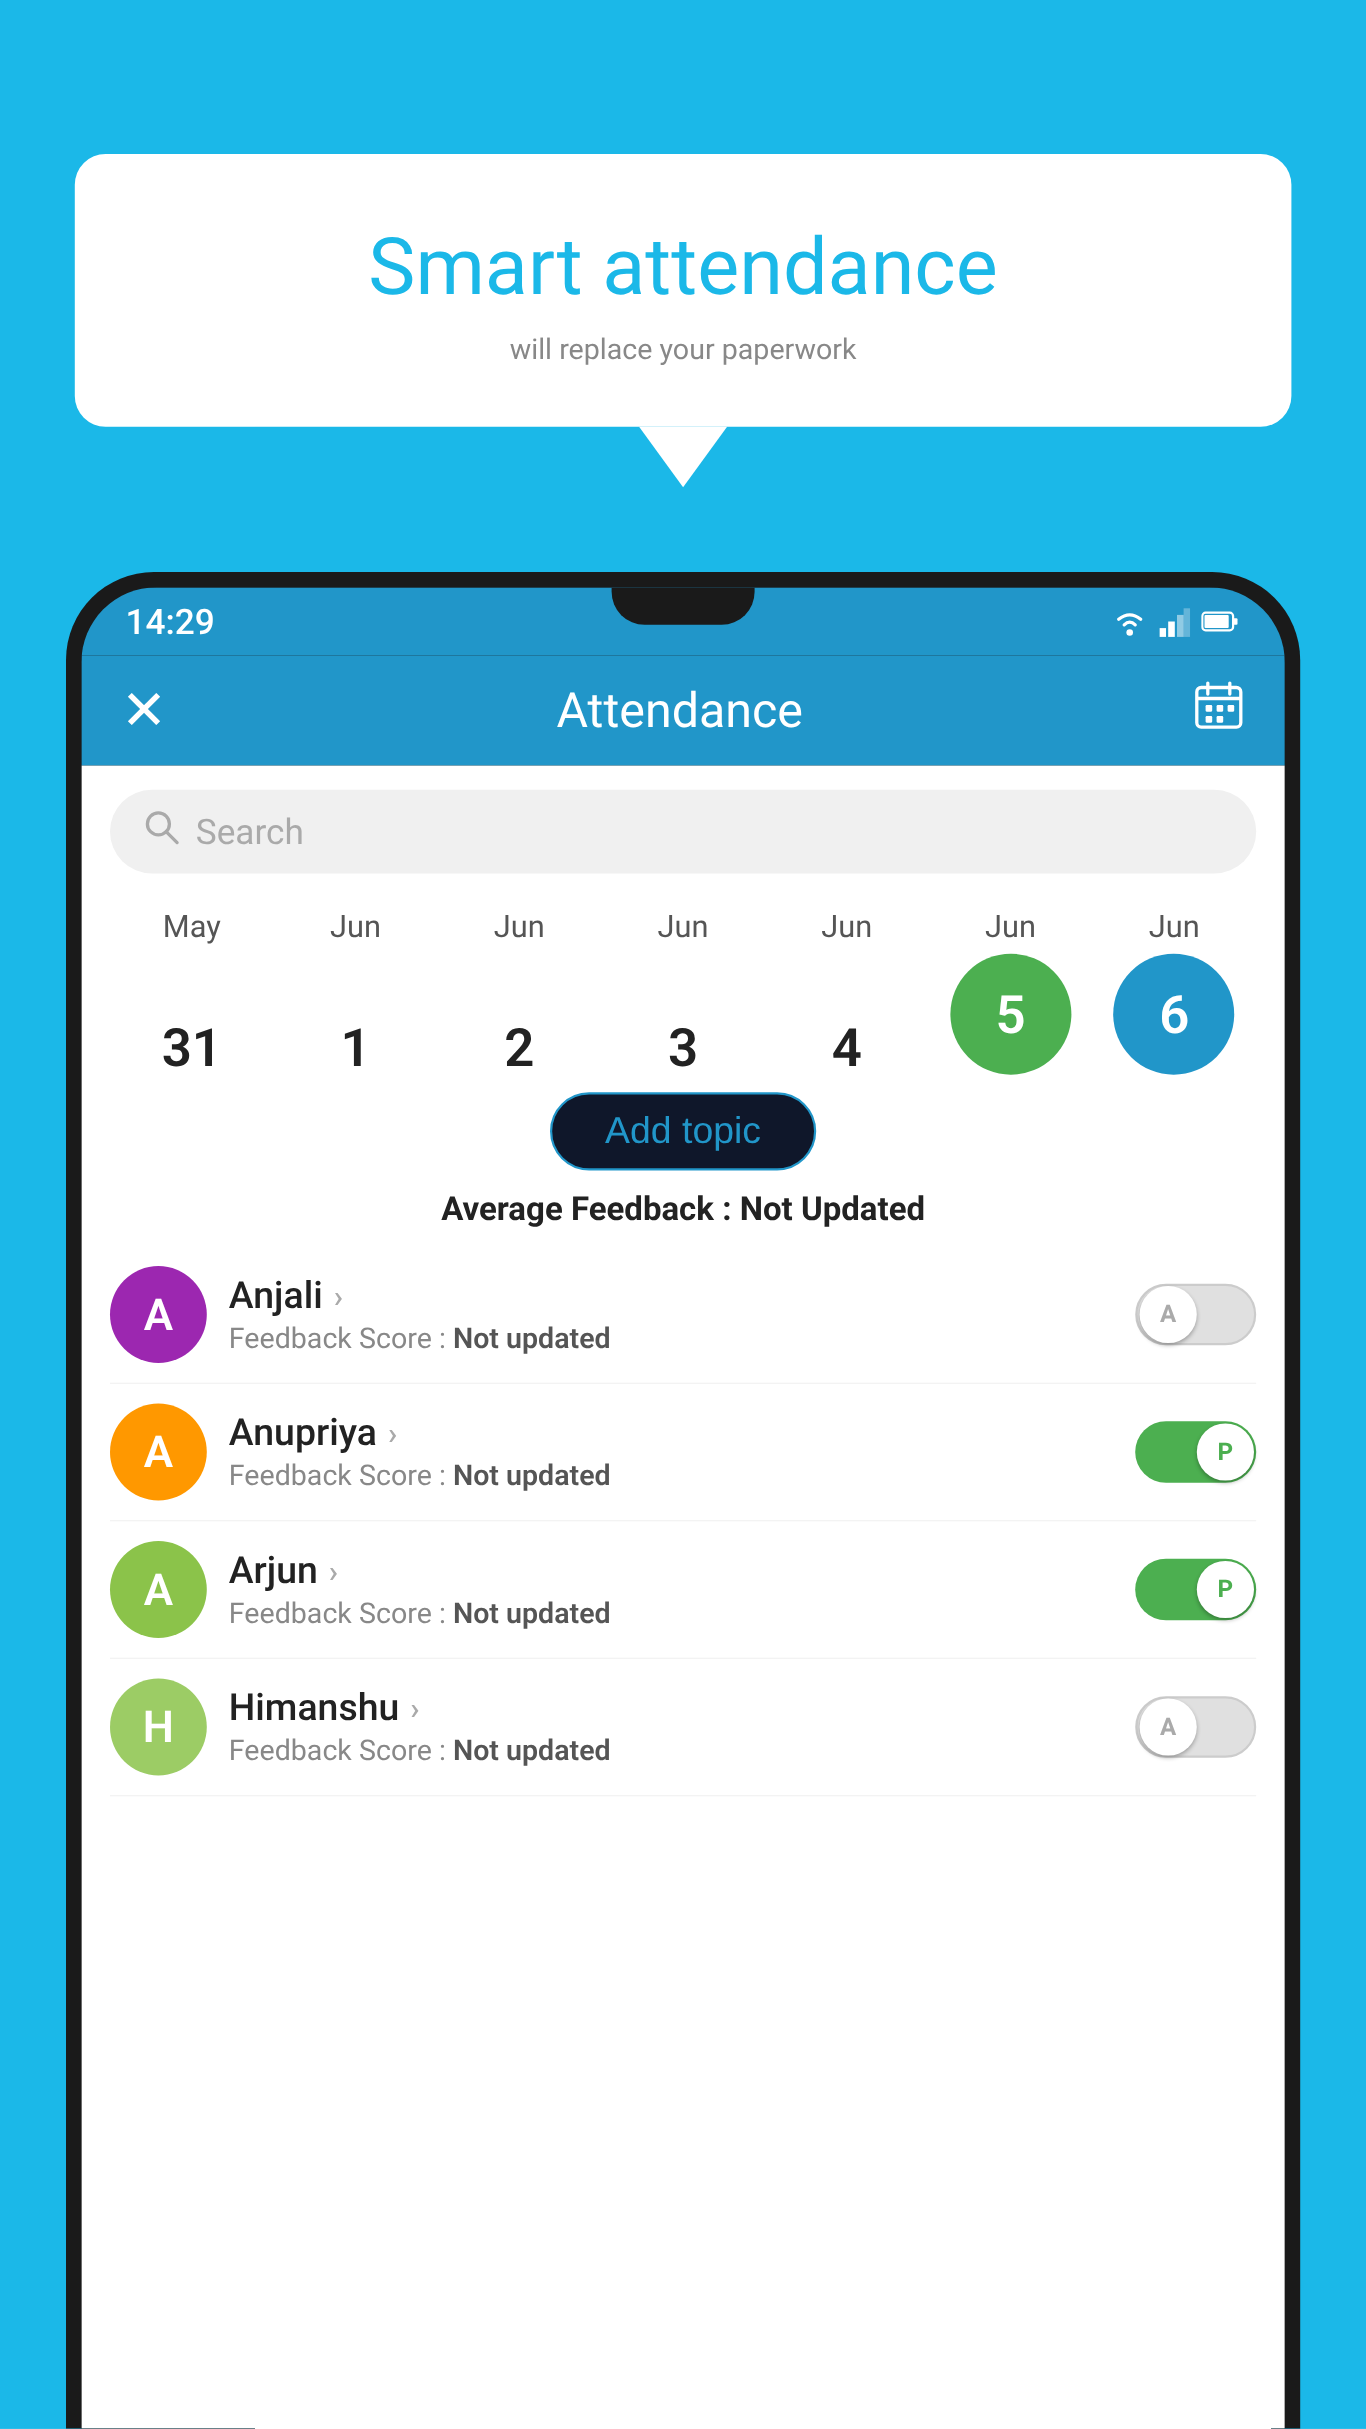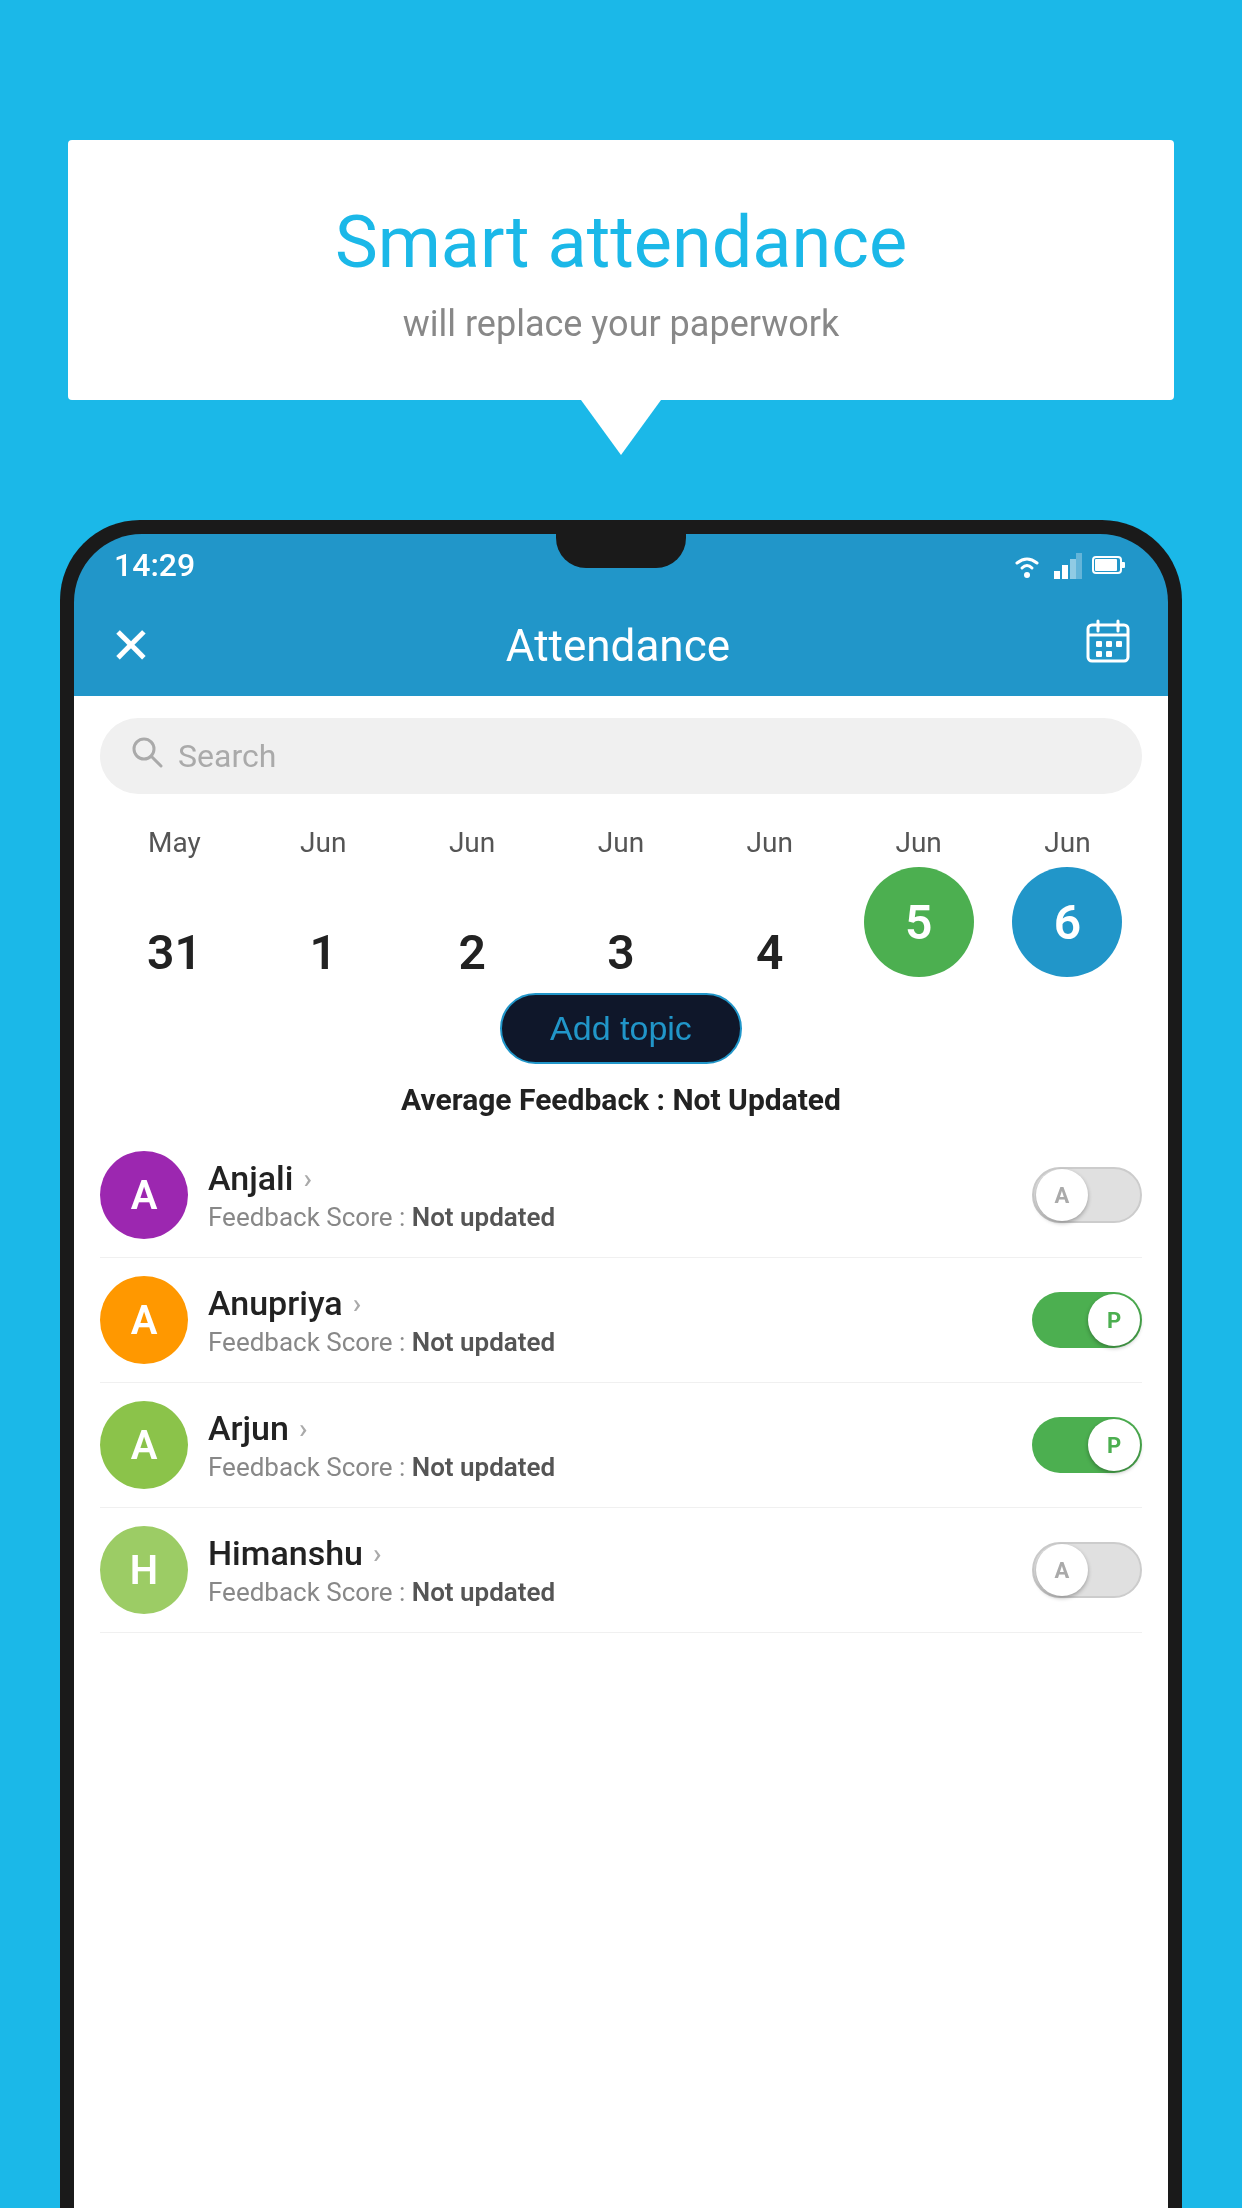--- a/index.html
+++ b/index.html
@@ -14,32 +14,32 @@
 
     
     .speech-bubble-container {
       position: absolute;
       top: 140px;
       left: 68px;
       right: 68px;
     }
     .speech-bubble {
       background: white;
-      border-radius: 4px;
+      border-radius: 28px;
       padding: 60px 60px 55px;
       text-align: center;
     }
     .speech-bubble-title {
       font-size: 72px;
       color: #1BB8E8;
       font-weight: 400;
       margin-bottom: 18px;
     }
     .speech-bubble-subtitle {
-      font-size: 36px;
+      font-size: 26px;
       color: #888;
       font-weight: 400;
     }
     .speech-bubble-tail {
       width: 0;
       height: 0;
       border-left: 40px solid transparent;
       border-right: 40px solid transparent;
       border-top: 55px solid white;
       margin: 0 auto;

